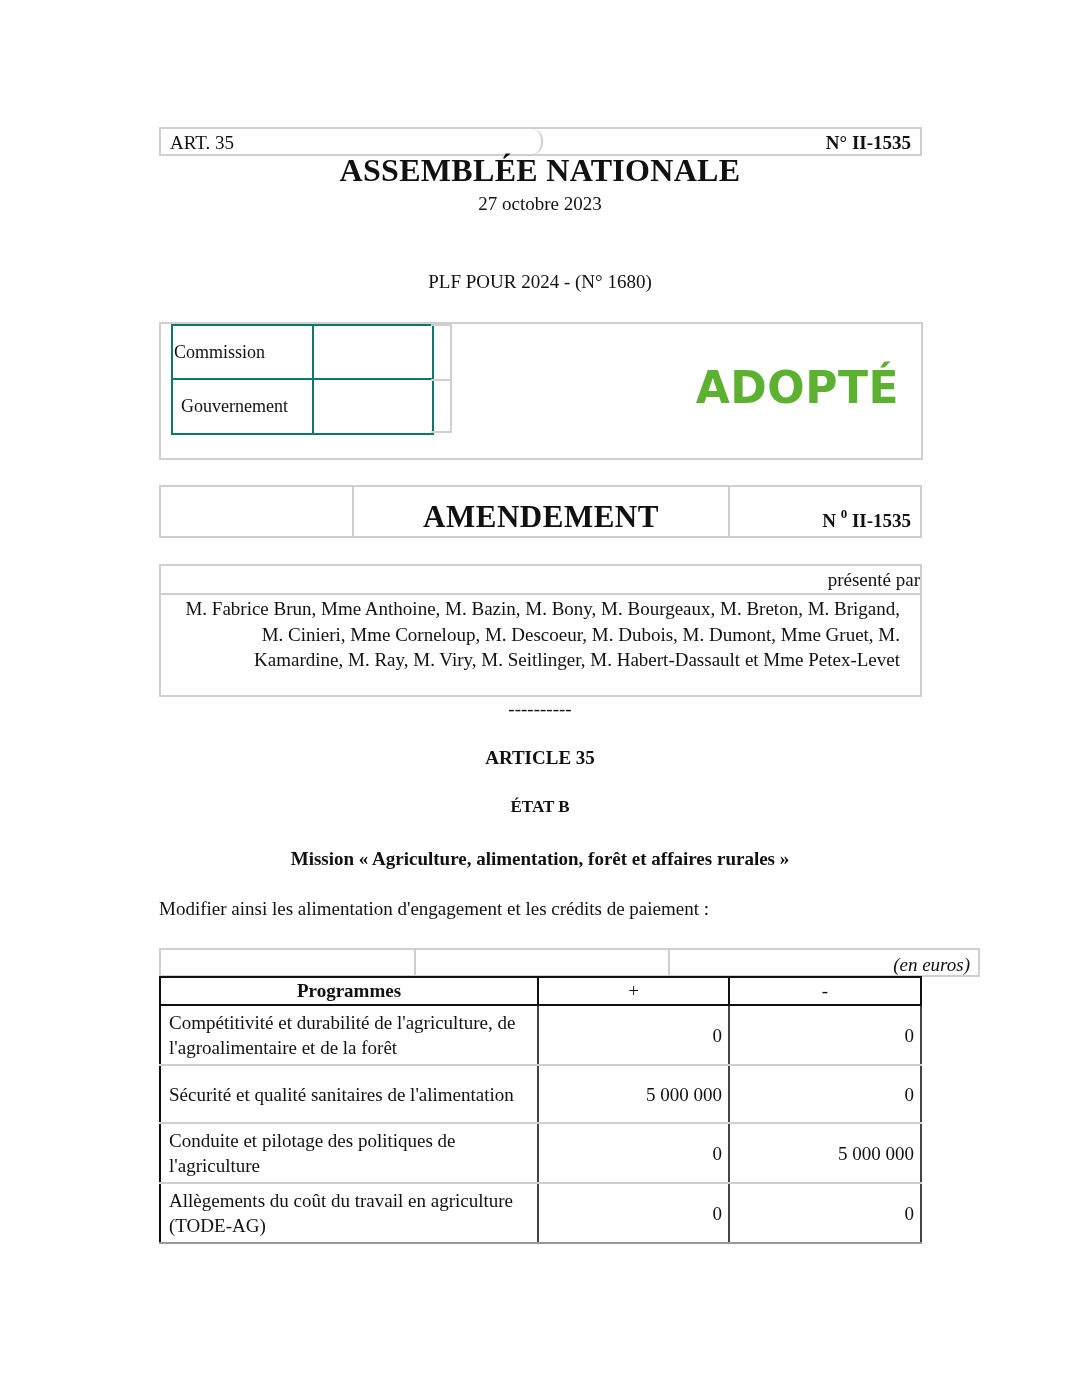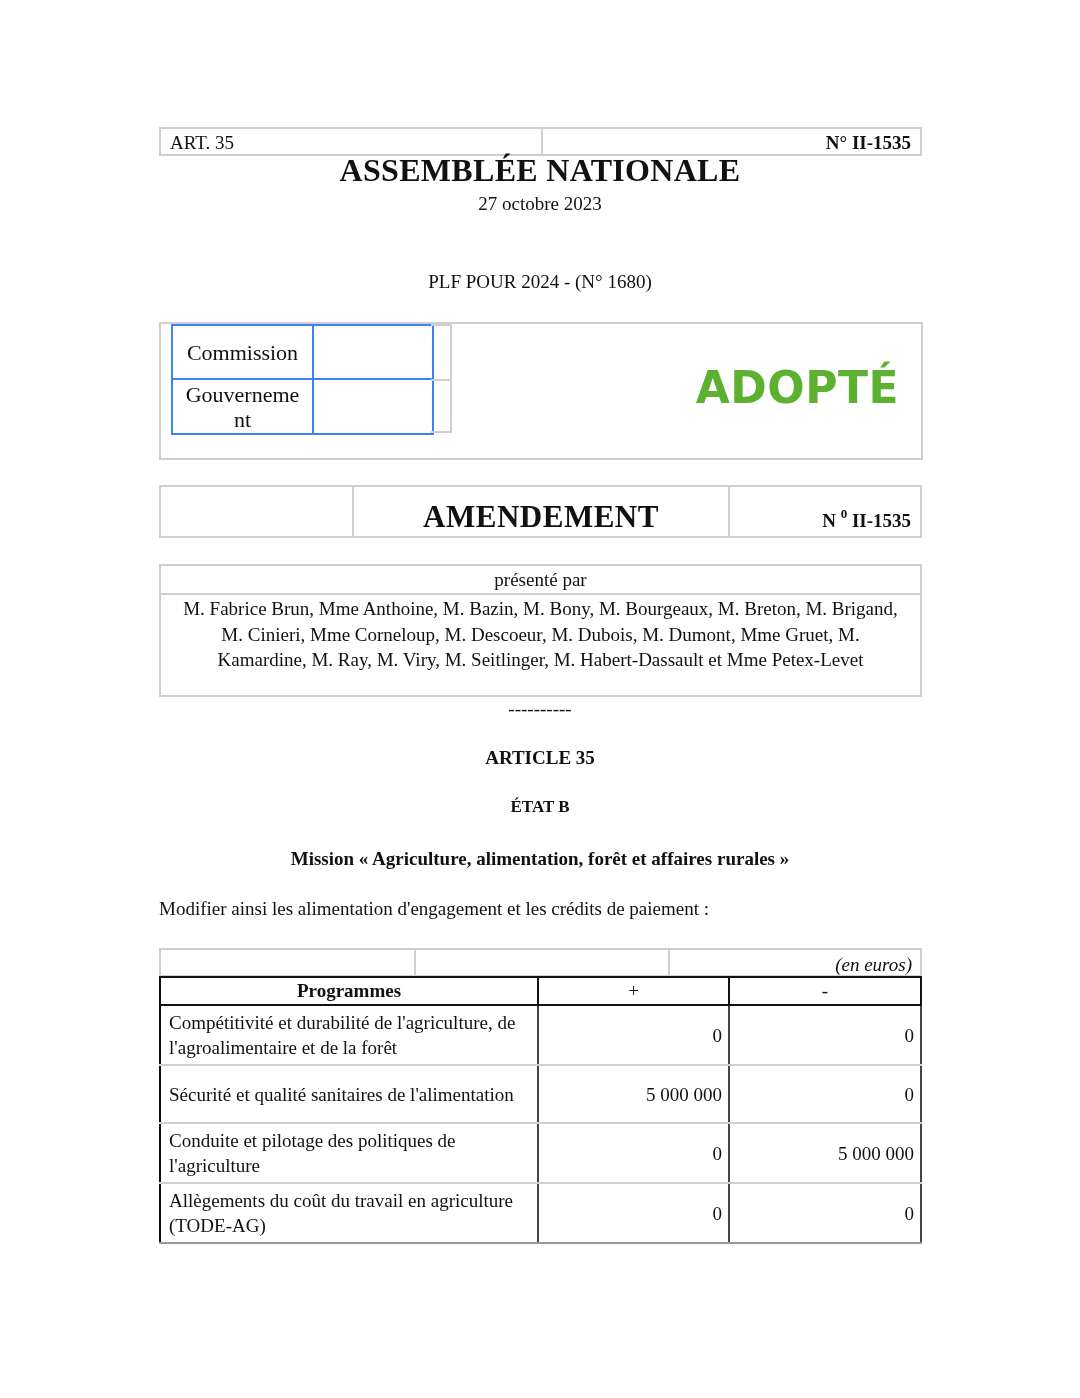--- a/index.html
+++ b/index.html
@@ -7,60 +7,60 @@
     width: 1080px; height: 1398px; position: relative; overflow: hidden;
     font-family: "Liberation Serif", "DejaVu Serif", serif; color: #111;
   }
   .abs { position: absolute; }
   .gridbox { border: 2px solid #cfcfcf; box-sizing: border-box; }
   .center { text-align: center; }
 
   
   #top-row { left: 159px; top: 127px; width: 763px; height: 29px; display: flex; }
   #top-row .cell { box-sizing: border-box; height: 100%; font-size: 19px; line-height: 27px; padding: 0 9px; }
-  #top-row .left { width: 382px; border-right: 2px solid #cfcfcf; }
+  #top-row .left { width: 382px; border-right: 2px solid #cfcfcf; border-radius: 11px; }
   #top-row .right { flex: 1; text-align: right; font-weight: bold; }
 
   #assembly-title { left: 0; width: 1080px; top: 152px; font-size: 32px; font-weight: bold; letter-spacing: 0.3px; }
   #assembly-date { left: 0; width: 1080px; top: 193px; font-size: 19px; }
   #plf-title { left: 0; width: 1080px; top: 271px; font-size: 19px; font-family: Liberation Serif, serif; }
 
   
   #status-box { left: 159px; top: 322px; width: 764px; height: 138px; }
   #cg-table { position: absolute; left: 10px; top: 0px; border-collapse: collapse; }
-  #cg-table td { border: 2px solid #3b82f6; box-sizing: border-box; font-size: 22px; text-align: center; line-height: 25px; }
+  #cg-table td { border: 2px solid #0f766e; box-sizing: border-box; font-size: 18px; text-align: left; line-height: 25px; }
   #cg-table td.lbl { width: 141px; }
   #cg-table td.val { width: 120px; }
   #cg-table tr.r1 td { height: 54px; }
   #cg-table tr.r2 td { height: 55px; }
   #cg-spacer { position: absolute; left: 270px; top: 0; width: 21px; height: 109px; border: 2px solid #cfcfcf; border-left: none; box-sizing: border-box; }
   #cg-spacer::after { content: ""; position: absolute; left: 0; right: 0; top: 53px; border-top: 2px solid #cfcfcf; }
   #adopte { position: absolute; left: 292px; width: 446px; top: 38px; text-align: right; font-family: "DejaVu Sans", "Liberation Sans", sans-serif; font-weight: bold; font-size: 44px; color: #5cb130; letter-spacing: 0.5px; }
 
   
   #amend-row { left: 159px; top: 485px; width: 763px; height: 53px; display: flex; }
   #amend-row .c { box-sizing: border-box; height: 100%; }
   #amend-row .c1 { width: 193px; border-right: 2px solid #cfcfcf; }
   #amend-row .c2 { width: 376px; border-right: 2px solid #cfcfcf; text-align: center; font-size: 31px; font-weight: bold; line-height: 60px; letter-spacing: 0.5px; }
   #amend-row .c3 { flex: 1; text-align: right; font-weight: bold; font-size: 19px; line-height: 58px; padding-right: 9px; }
   #amend-row .c3 sup { font-size: 13px; position: relative; top: -2px; }
 
   
-  #presented-box { left: 159px; top: 564px; width: 763px; height: 133px; }
+  #presented-box { left: 159px; top: 564px; width: 763px; height: 133px; text-align: right; }
   #presented-label { height: 27px; border-bottom: 2px solid #cfcfcf; font-size: 19px; line-height: 27px; }
   #presented-names { font-size: 19px; line-height: 25.5px; padding: 1px 20px 0 20px; }
   #dash-sep { left: 0; width: 1080px; top: 698px; font-size: 19px; }
 
   #article-title { left: 0; width: 1080px; top: 747px; font-size: 19px; font-weight: bold; }
   #etat-title { left: 0; width: 1080px; top: 797px; font-size: 17px; font-weight: bold; text-align: center; }
   #mission-title { left: 0; width: 1080px; top: 848px; font-size: 19px; font-weight: bold; }
   #modifier-text { left: 159px; top: 898px; font-size: 19px; }
 
   
-  #unit-row { left: 159px; top: 948px; width: 763px; height: 29px; display: flex; }
+  #unit-row { left: 159px; top: 948px; width: 821px; height: 29px; display: flex; }
   #unit-row .u { box-sizing: border-box; height: 100%; border-right: 2px solid #cfcfcf; }
   #unit-row .u1 { width: 255px; }
   #unit-row .u2 { width: 254px; }
   #unit-row .u3 { flex: 1; border-right: none; text-align: right; font-style: italic; font-size: 19px; line-height: 29px; padding-right: 8px; }
 
   #prog-table { left: 159px; top: 976px; border-collapse: collapse; }
   #prog-table th, #prog-table td { border: 2px solid #444; box-sizing: border-box; font-size: 19px; }
   #prog-table thead th { height: 28px; font-weight: bold; border-color: #111; }
   #prog-table thead th.plus, #prog-table thead th.minus { font-weight: normal; }
   #prog-table td, #prog-table th { border-left: 2px solid #111; }

